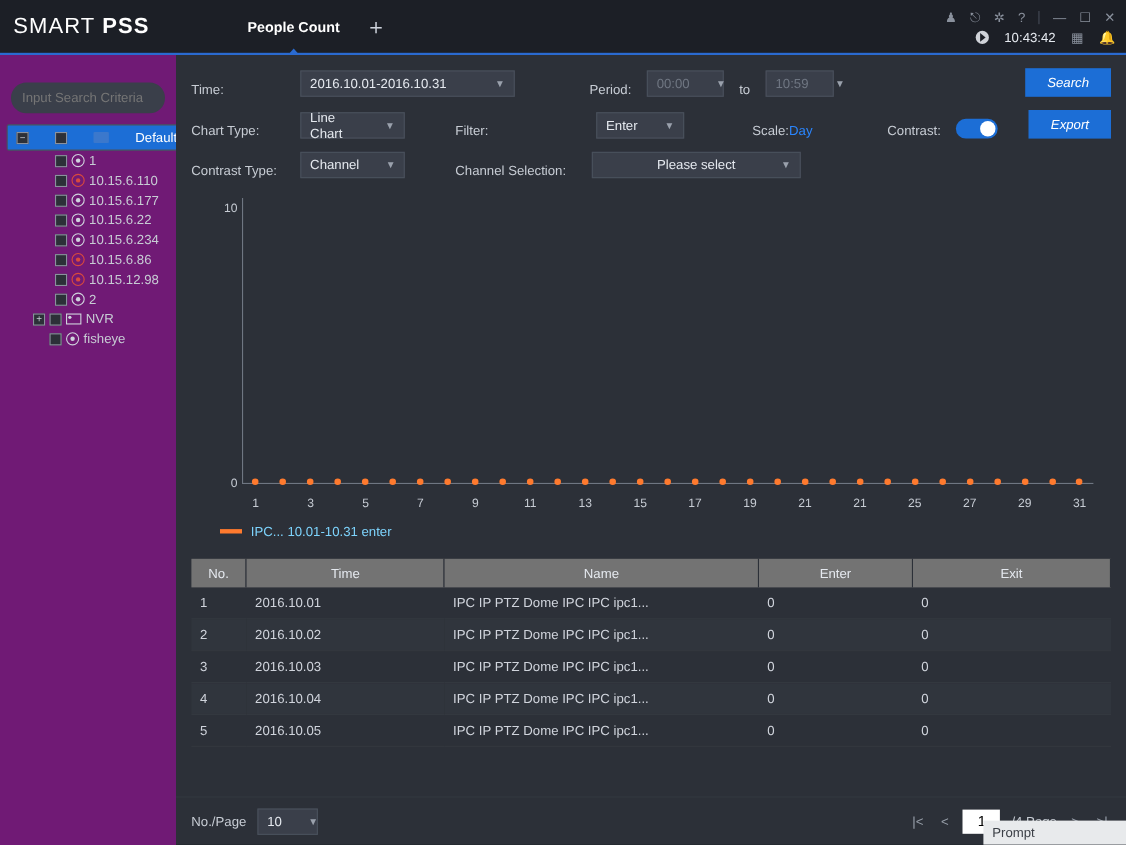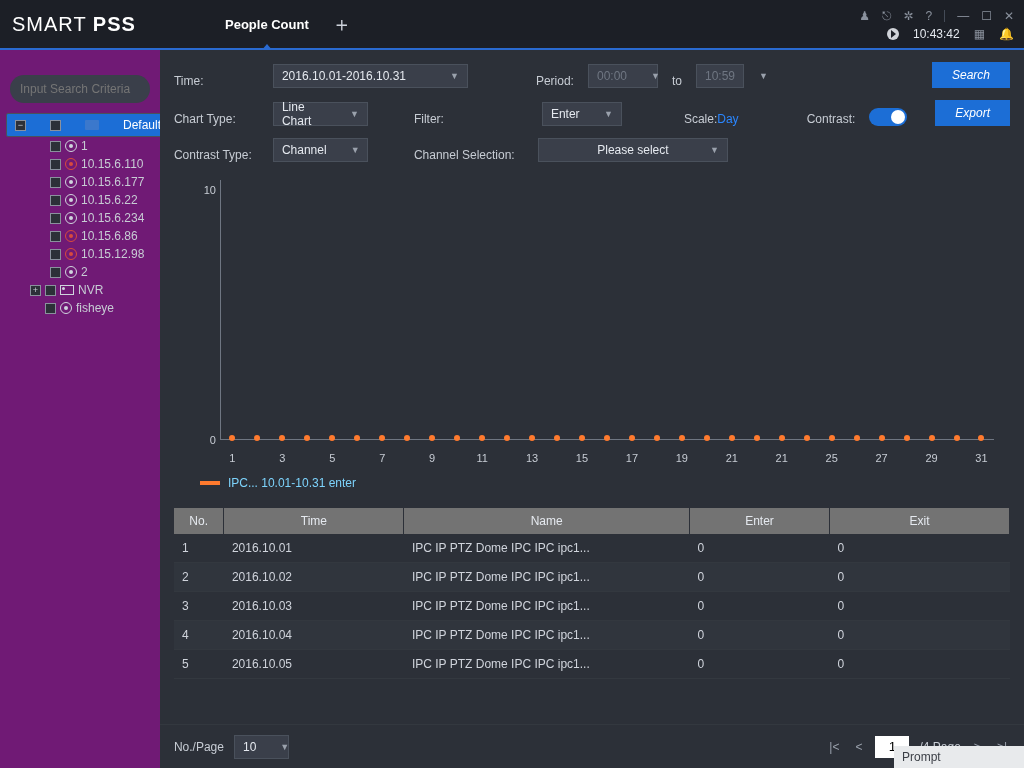--- a/index.html
+++ b/index.html
@@ -206,21 +206,21 @@
             <span>2016.10.01-2016.10.31</span>
             <span class="caret">▼</span>
           </span>
         <span style="width:40px"></span>
         <span class="lbl sm">Period:</span>
         <span class="sel dis" style="width:70px">
             <span>00:00</span>
             <span class="caret">▼</span>
           </span>
         <span class="lbl sm">to</span>
-        <span class="sel dis" style="width:48px">
+        <span class="sel dis" style="width:62px">
             <span>10:59</span>
             <span class="caret">▼</span>
           </span>
         <span style="flex:1"></span>
         <button class="btn top">Search</button>
       </div>
       <div class="frow">
         <span class="lbl">Chart Type:</span>
         <span class="sel" style="width:95px">
             <span>Line Chart</span>

